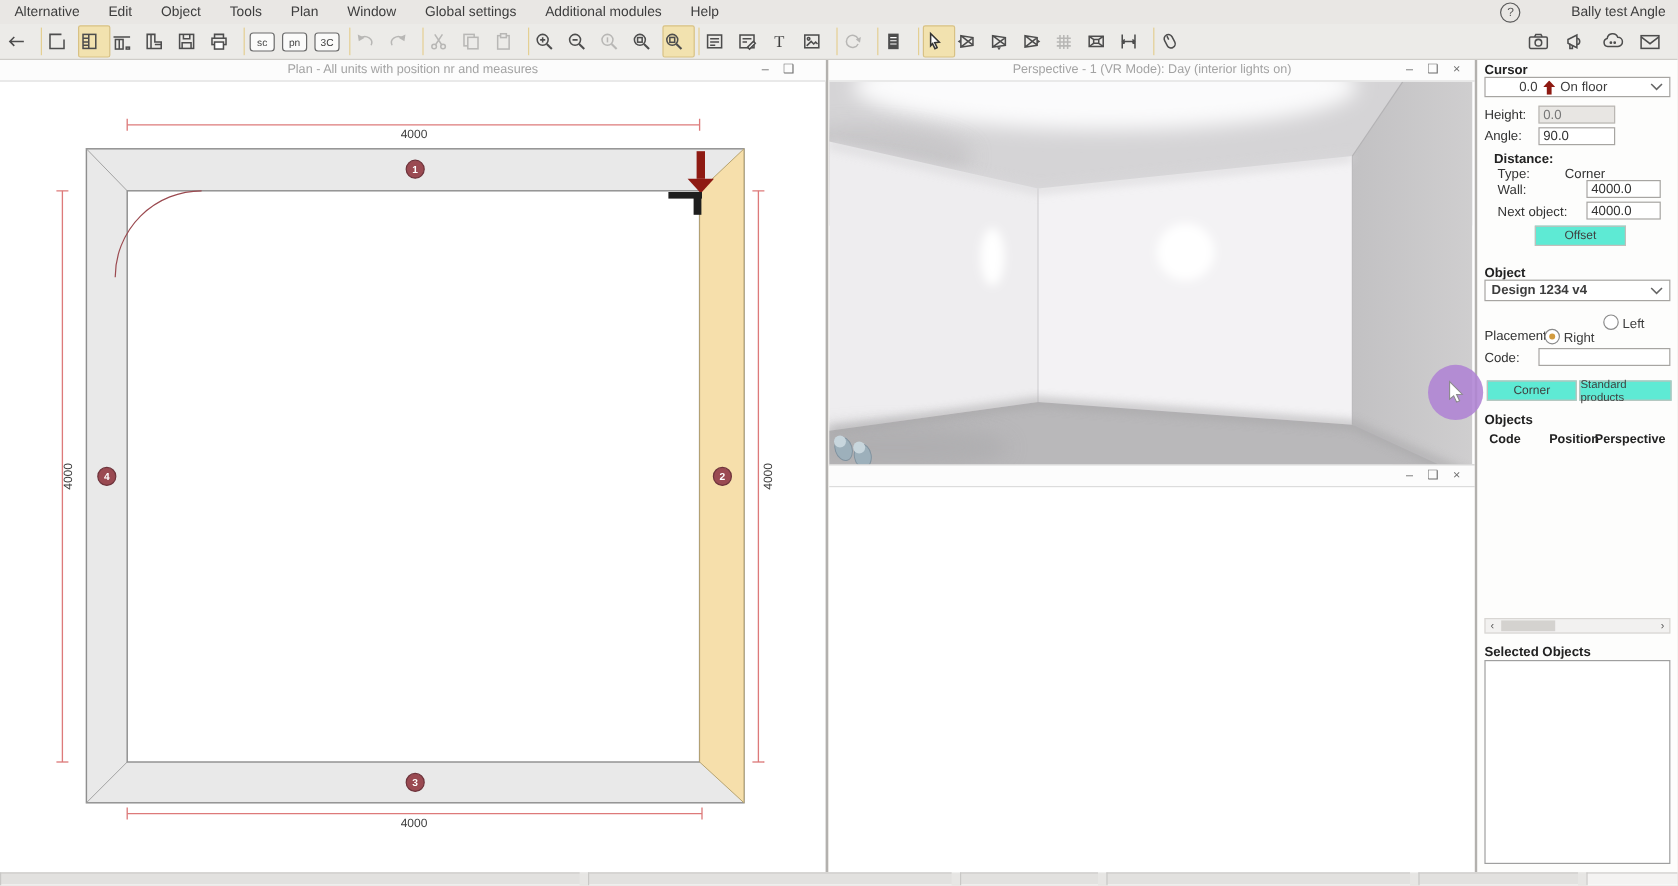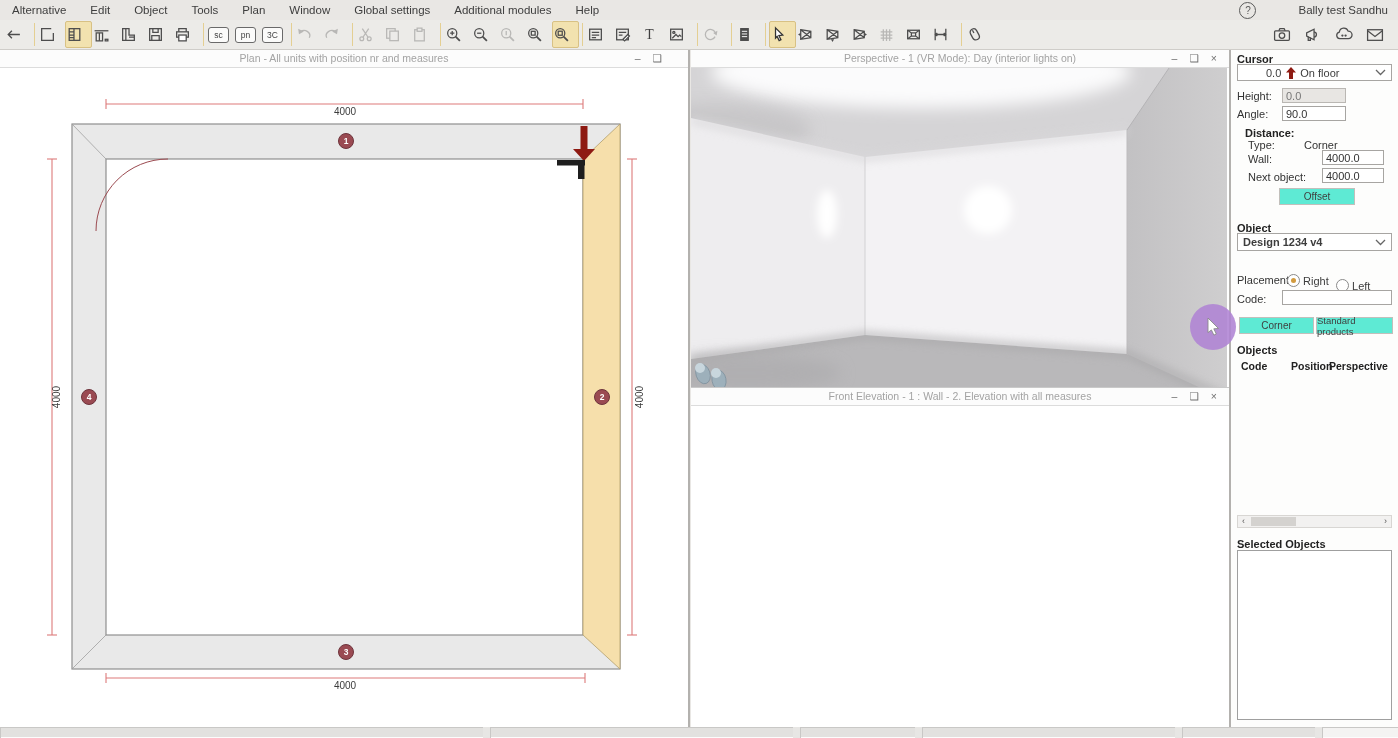--- a/index.html
+++ b/index.html
@@ -80,21 +80,21 @@
     <span class="mi">Edit</span>
     <span class="mi">Object</span>
     <span class="mi">Tools</span>
     <span class="mi">Plan</span>
     <span class="mi">Window</span>
     <span class="mi">Global settings</span>
     <span class="mi">Additional modules</span>
     <span class="mi">Help</span>
     <span class="right">
       <span class="helpc">?</span>
-      <span>Bally test Sandhu</span>
+      <span>Bally test Angle</span>
     </span>
   </div>
 
   <div class="toolbar">
     <span class="tb">
         <svg width="17" height="17" viewBox="0 0 16 16">
           <path d="M14 8 H3 M6.5 4.5 L3 8 L6.5 11.5"></path>
         </svg>
       </span>
     <span class="sep"></span>
@@ -455,21 +455,20 @@
         <ellipse cx="12" cy="306" rx="7" ry="10" transform="rotate(-18 12 306)" fill="#9db0bb" stroke="#80929f" stroke-width="0.8"></ellipse>
         <ellipse cx="28" cy="312" rx="7" ry="10" transform="rotate(-10 28 312)" fill="#9db0bb" stroke="#80929f" stroke-width="0.8"></ellipse>
         <ellipse cx="9" cy="300" rx="5" ry="5" fill="#c8d6dd"></ellipse>
         <ellipse cx="25" cy="305" rx="5" ry="5" fill="#c8d6dd"></ellipse>
       </g>
     </svg>
   </div>
 
   <div class="win" id="fe-win">
     <div class="titlebar">
-      <span class="t">Front Elevation - 1 : Wall - 2. Elevation with all measures</span>
       <span class="wc">
         <span>–</span>
         <span>❑</span>
         <span>×</span>
       </span>
     </div>
     <div style="height:322px;background:#fff;"></div>
   </div>
 
   <div id="sidebar">
@@ -503,21 +502,21 @@
     <span class="abs b" style="left:6px;top:172px;">Object</span>
     <div class="dd" style="left:6px;top:183px;width:155px;height:18px;font-weight:bold;">
       <span style="margin-left:5px;">Design 1234 v4</span>
       <svg class="chev" width="11" height="7" viewBox="0 0 11 7">
           <path d="M1 1 L5.5 5.5 L10 1" fill="none" stroke="#666" stroke-width="1.3"></path>
         </svg>
     </div>
 
     <span class="abs lbl" style="left:6px;top:224px;">Placement:</span>
     <span class="abs" style="left:56px;top:224px;"><span class="radio sel"></span> <span>Right</span></span>
-    <span class="abs" style="left:105px;top:212px;margin-top:17px;"><span class="radio"></span> <span>Left</span></span>
+    <span class="abs" style="left:105px;top:212px;"><span class="radio"></span> <span>Left</span></span>
 
     <span class="abs lbl" style="left:6px;top:243px;">Code:</span>
     <input class="field" style="left: 51px; top: 240px; width: 110px;" value="">
 
     <div class="gbtn" style="left:8px;top:267px;width:75px;height:17px;">Corner</div>
     <div class="gbtn" style="left:85px;top:267px;width:77px;height:17px;font-size:9.5px;">Standard products</div>
 
     <span class="abs b" style="left:6px;top:294px;">Objects</span>
     <span class="abs b" style="left:10px;top:310px;font-size:10.5px;">Code</span>
     <span class="abs b" style="left:60px;top:310px;font-size:10.5px;">Position</span>

